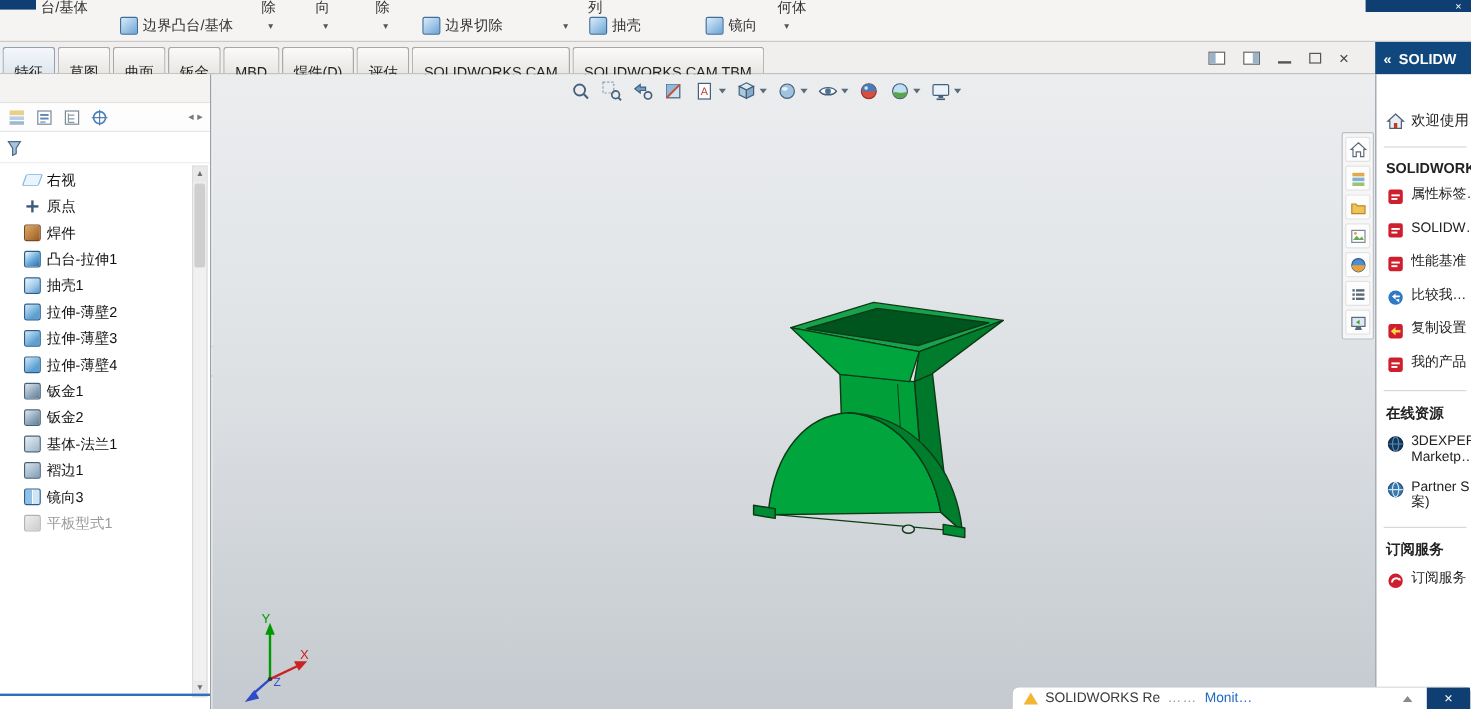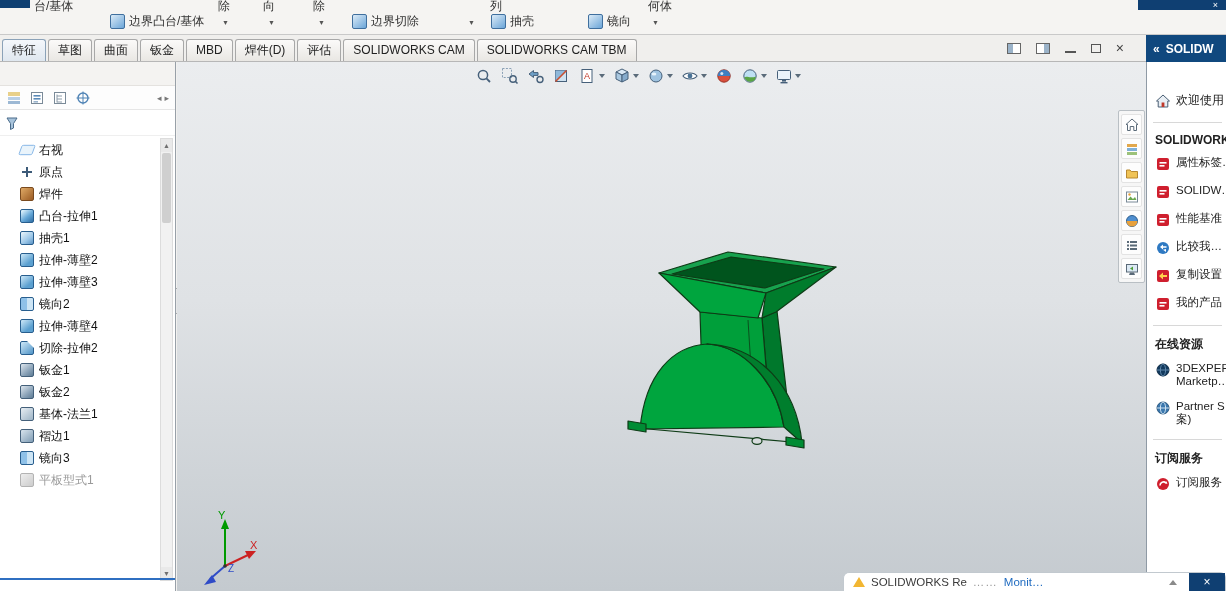--- a/index.html
+++ b/index.html
@@ -11,21 +11,21 @@
   .corner-tl{position:absolute;left:0;top:0;width:30px;height:8px;background:#0f3f72}
   .corner-tr{position:absolute;right:0;top:0;width:88px;height:10px;background:#0f3f72;color:#fff;display:flex;align-items:center;justify-content:flex-end;padding-right:8px;font-size:9px}
   .r1{position:absolute;top:-2px;font-size:12px;color:#333;white-space:nowrap}
   .r2{position:absolute;top:13px;display:flex;align-items:center;gap:4px;font-size:12px;color:#333;white-space:nowrap}
   .ric{width:15px;height:15px;border-radius:2px;background:linear-gradient(140deg,#dcebf7,#6aa5d8);border:1px solid #3f6f9e;flex:none}
   .caret{position:absolute;top:19px;font-size:7px;color:#555;line-height:1}
 
   
   .tabbar{position:absolute;left:0;top:35px;width:1146px;height:27px;background:#f0efed;border-bottom:1px solid #b7b7b7;display:flex;align-items:flex-end;padding-left:2px}
   #tabs{display:flex;align-items:flex-end;height:100%}
-  .tab{height:22px;line-height:20px;padding:0 9px;font-size:12px;color:#222;background:linear-gradient(#fbfaf9,#e9e7e3);border:1px solid #a8a8a8;border-bottom:none;border-radius:3px 3px 0 0;margin-right:2px;white-space:nowrap;cursor:default}
+  .tab{height:22px;line-height:20px;padding:10px 9px;font-size:12px;color:#222;background:linear-gradient(#fbfaf9,#e9e7e3);border:1px solid #a8a8a8;border-bottom:none;border-radius:3px 3px 0 0;margin-right:2px;white-space:nowrap;cursor:default}
   .tab.active{background:linear-gradient(#f4f7fb,#dfe7ef);border-color:#8ba2b8}
   .wc{position:absolute;right:22px;top:6px;display:flex;gap:15px;align-items:center;color:#555}
   .wc-dock{width:14px;height:11px;border:1px solid #666;position:relative;background:#fff}
   .wc-dock-l::before{content:"";position:absolute;left:0;top:0;bottom:0;width:5px;background:#9bb3c9}
   .wc-dock-r::before{content:"";position:absolute;right:0;top:0;bottom:0;width:5px;background:#9bb3c9}
   .wc-min{width:11px;height:2px;background:#555;margin-top:8px}
   .wc-rest{width:10px;height:9px;border:1px solid #555;position:relative;background:#f0efed}
   .wc-rest::before{content:"";position:absolute;right:-4px;top:-4px;width:10px;height:9px;border:1px solid #555;z-index:-1}
   .wc-close{font-size:14px;line-height:1;color:#444}
 
@@ -101,21 +101,21 @@
   <div class="corner-tr">
       <span>×</span>
     </div>
   <span class="r1" style="left:34px">台/基体</span>
   <span class="r1" style="left:218px">除</span>
   <span class="r1" style="left:263px">向</span>
   <span class="r1" style="left:313px">除</span>
   <span class="r1" style="left:490px">列</span>
   <span class="r1" style="left:648px">何体</span>
 
-  <div class="r2" style="left:110px">
+  <div class="r2" style="left:100px">
     <span class="ric"></span>
     <span>边界凸台/基体</span>
   </div>
   <div class="r2" style="left:352px">
     <span class="ric"></span>
     <span>边界切除</span>
   </div>
   <div class="r2" style="left:491px">
     <span class="ric"></span>
     <span>抽壳</span>
@@ -213,30 +213,22 @@
       </div>
       <div class="trow">
         <span class="ti ti-thin-extrude"></span>
         <span>拉伸-薄壁2</span>
       </div>
       <div class="trow">
         <span class="ti ti-thin-extrude"></span>
         <span>拉伸-薄壁3</span>
       </div>
       <div class="trow">
-        <span class="ti ti-mirror"></span>
-        <span>镜向2</span>
-      </div>
-      <div class="trow">
         <span class="ti ti-thin-extrude"></span>
         <span>拉伸-薄壁4</span>
-      </div>
-      <div class="trow">
-        <span class="ti ti-cut-extrude"></span>
-        <span>切除-拉伸2</span>
       </div>
       <div class="trow">
         <span class="ti ti-sheet-metal"></span>
         <span>钣金1</span>
       </div>
       <div class="trow">
         <span class="ti ti-sheet-metal"></span>
         <span>钣金2</span>
       </div>
       <div class="trow">

